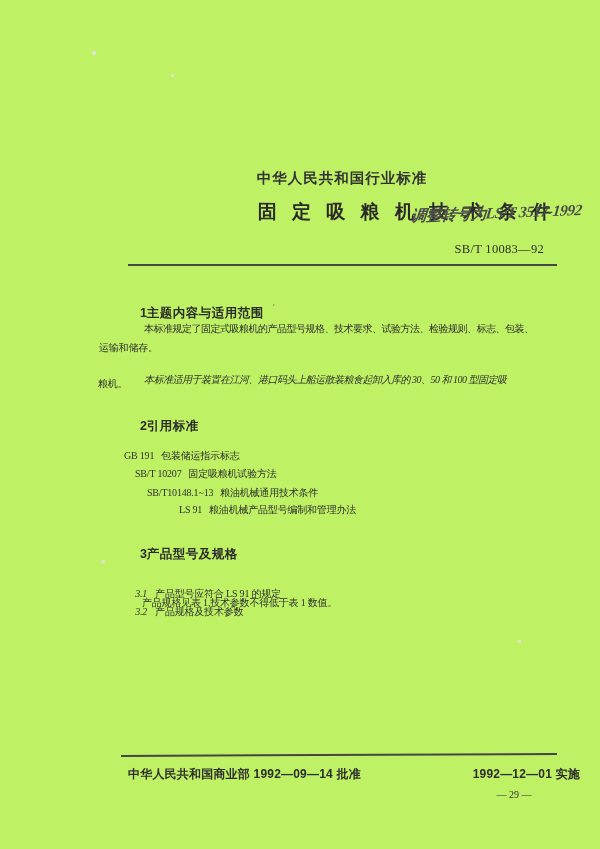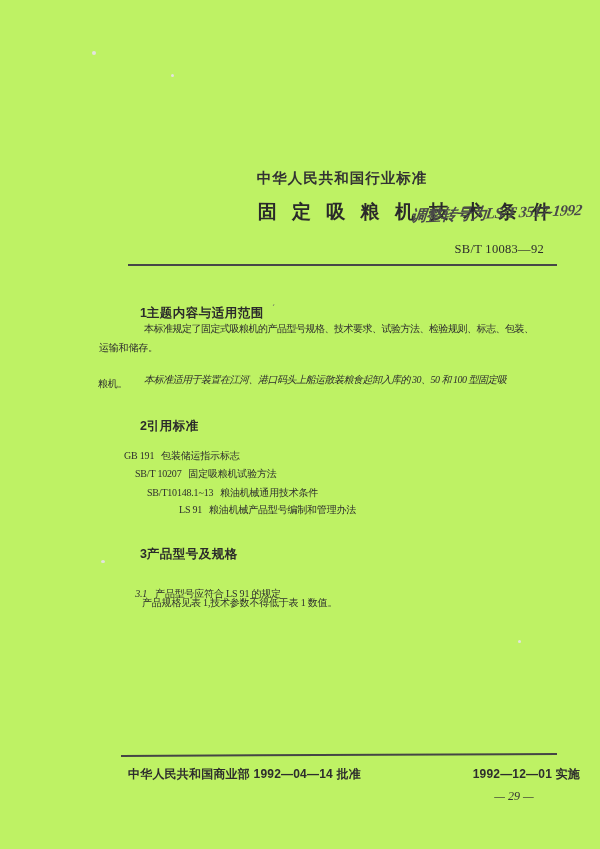--- a/index.html
+++ b/index.html
@@ -92,23 +92,22 @@
   .footer-text {
     font-family: "Liberation Sans", "DejaVu Sans", sans-serif;
     font-weight: bold;
     font-size: 12px;
     color: #2d2d2d;
     letter-spacing: 0.2px;
   }
   .page-no {
     left: 487px; top: 789px; width: 54px;
     text-align: center;
-    font-size: 12px;
+    font-size: 10px;
     color: #333333;
-    font-style: italic;
   }
 
   .speck {
     position: absolute;
     border-radius: 50%;
     background: #e3e3e0;
   }
 </style>
 </head>
 <body>
@@ -143,25 +142,28 @@
   <div class="abs body-line" style="left:135px; top:486px;margin-left:12px;">SB/T10148.1~13   粮油机械通用技术条件</div>
   <div class="abs body-line" style="left:135px; top:503px;margin-left:44px;">LS 91   粮油机械产品型号编制和管理办法</div>
 
   <div class="abs sec-heading" style="left:126px; top:532px;">
     <span class="sec-no">3</span><span class="sec-title">产品型号及规格</span>
   </div>
 
   <div class="abs body-line" style="left:126px; top:560px;">
     <span class="clause-no">3.1</span><span class="clause-text">产品型号应符合 LS 91 的规定</span>
   </div>
+  <div class="abs body-line" style="left:126px; top:578px;">
+    <span class="clause-no">3.2</span><span class="clause-text">产品规格及技术参数</span>
+  </div>
   <div class="abs body-line" style="left:142px; top:596px;">产品规格见表 1,技术参数不得低于表 1 数值。</div>
 
   <div class="abs rule-bottom"></div>
 
-  <div class="abs footer-text" style="left:128px; top:766px;">中华人民共和国商业部 1992—04—14 批准</div>
+  <div class="abs footer-text" style="left:128px; top:766px;">中华人民共和国商业部 1992—09—14 批准</div>
   <div class="abs footer-text" style="right:43px; top:766px;">1992—12—01 实施</div>
   <div class="abs page-no">— 29 —</div>
 
   <div class="speck" style="left:92px; top:51px; width:4px; height:4px;"></div>
   <div class="speck" style="left:171px; top:74px; width:3px; height:3px;"></div>
   <div class="speck" style="left:101px; top:560px; width:4px; height:3px;"></div>
   <div class="speck" style="left:518px; top:640px; width:3px; height:3px;"></div>
 </div>
 
 </body></html>

